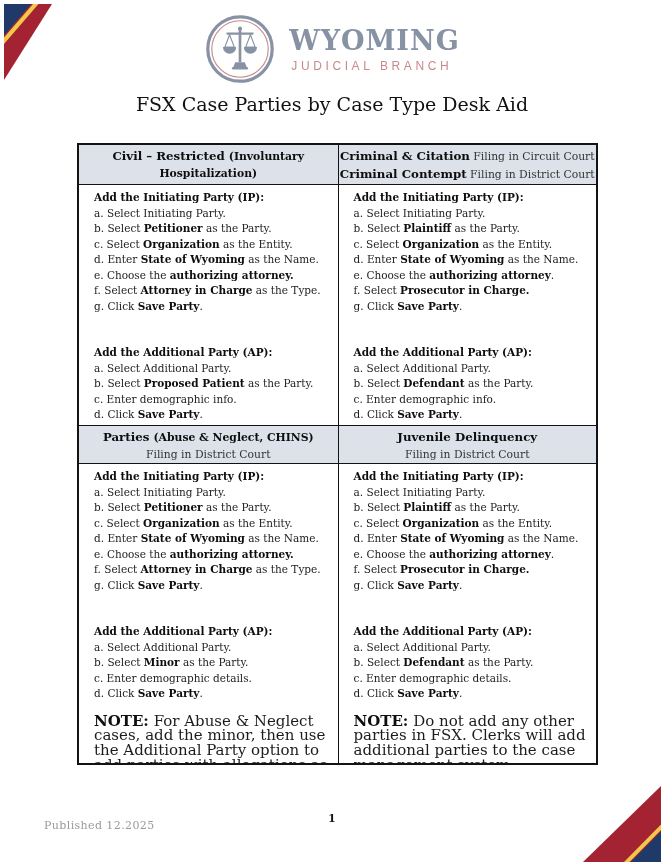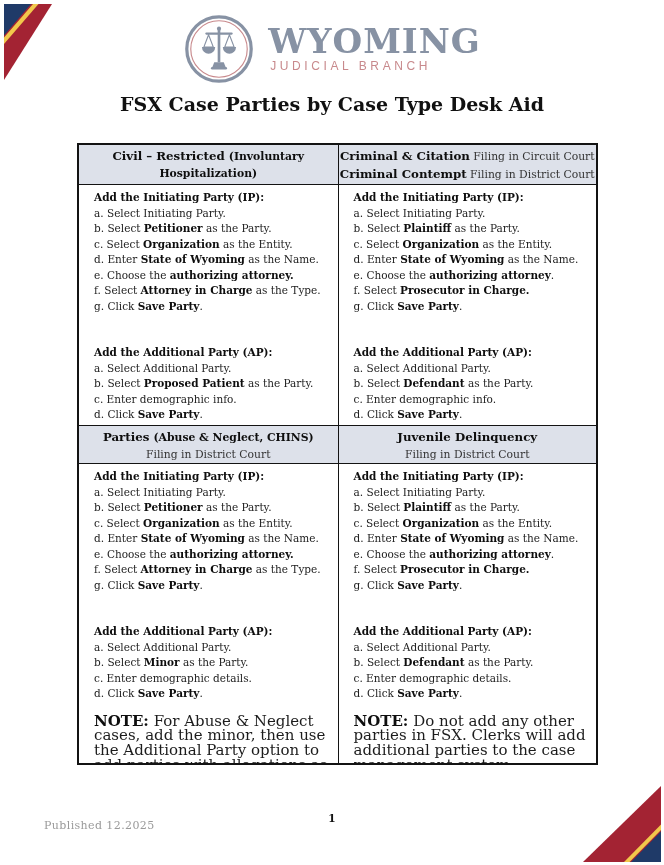--- a/index.html
+++ b/index.html
@@ -3,24 +3,24 @@
 <meta charset="utf-8">
 <style>
   html,body{margin:0;padding:0;}
   body{
     width:664px;height:865px;position:relative;background:#ffffff;
     font-family:"DejaVu Serif", serif;overflow:hidden;
   }
   
   .logo-row{position:absolute;top:13px;left:0;right:0;display:flex;justify-content:center;align-items:center;gap:13px;}
   .logo-text{display:flex;flex-direction:column;}
-  .wordmark{font-weight:bold;font-size:34px;letter-spacing:1px;color:var(--slate);line-height:30px;}
+  .wordmark{font-weight:bold;font-size:27px;letter-spacing:1px;color:var(--slate);line-height:30px;}
   .logo-sub{font-family:"Liberation Sans",sans-serif;font-size:12px;letter-spacing:3.6px;color:var(--rose);margin-top:3px;padding-left:2px;}
   
-  .page-title{position:absolute;top:93px;left:0;right:0;text-align:center;font-size:19px;font-weight:bold;color:#111;}
+  .page-title{position:absolute;top:93px;left:0;right:0;text-align:center;font-size:19px;font-weight:normal;color:#111;}
   
   .desk-table{
     position:absolute;left:77px;top:143px;width:521px;height:622px;box-sizing:border-box;
     border:2px solid var(--border);display:grid;grid-template-columns:1fr 1fr;
     grid-template-rows:40px 241px 38px 1fr;background:#fff;
   }
   .cell{box-sizing:border-box;overflow:hidden;}
   .cell.col2{border-left:1.5px solid var(--border);}
   .cell.bb{border-bottom:1.5px solid var(--border);}
   .cell.header{background:var(--header-fill);text-align:center;padding-top:3px;}

